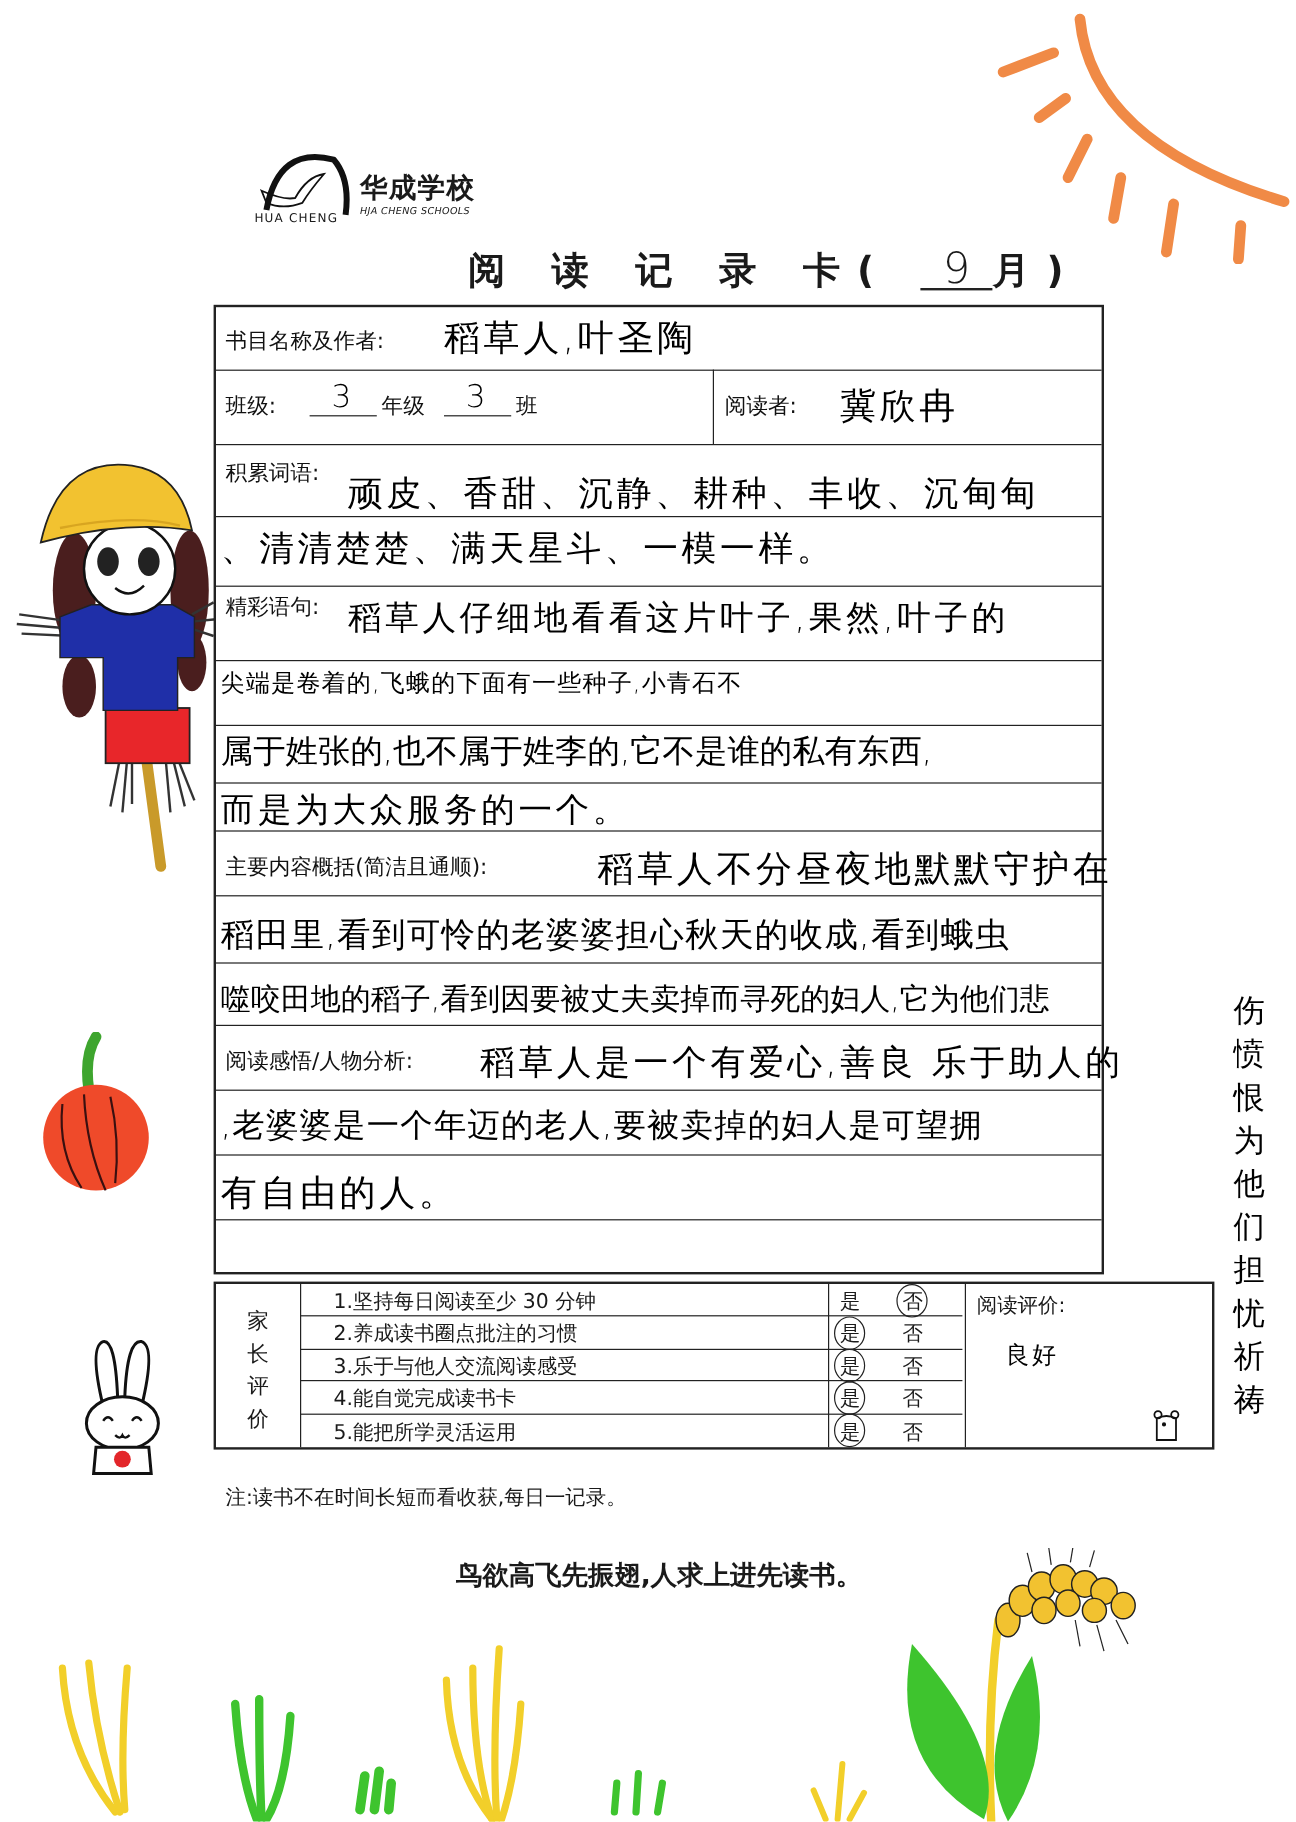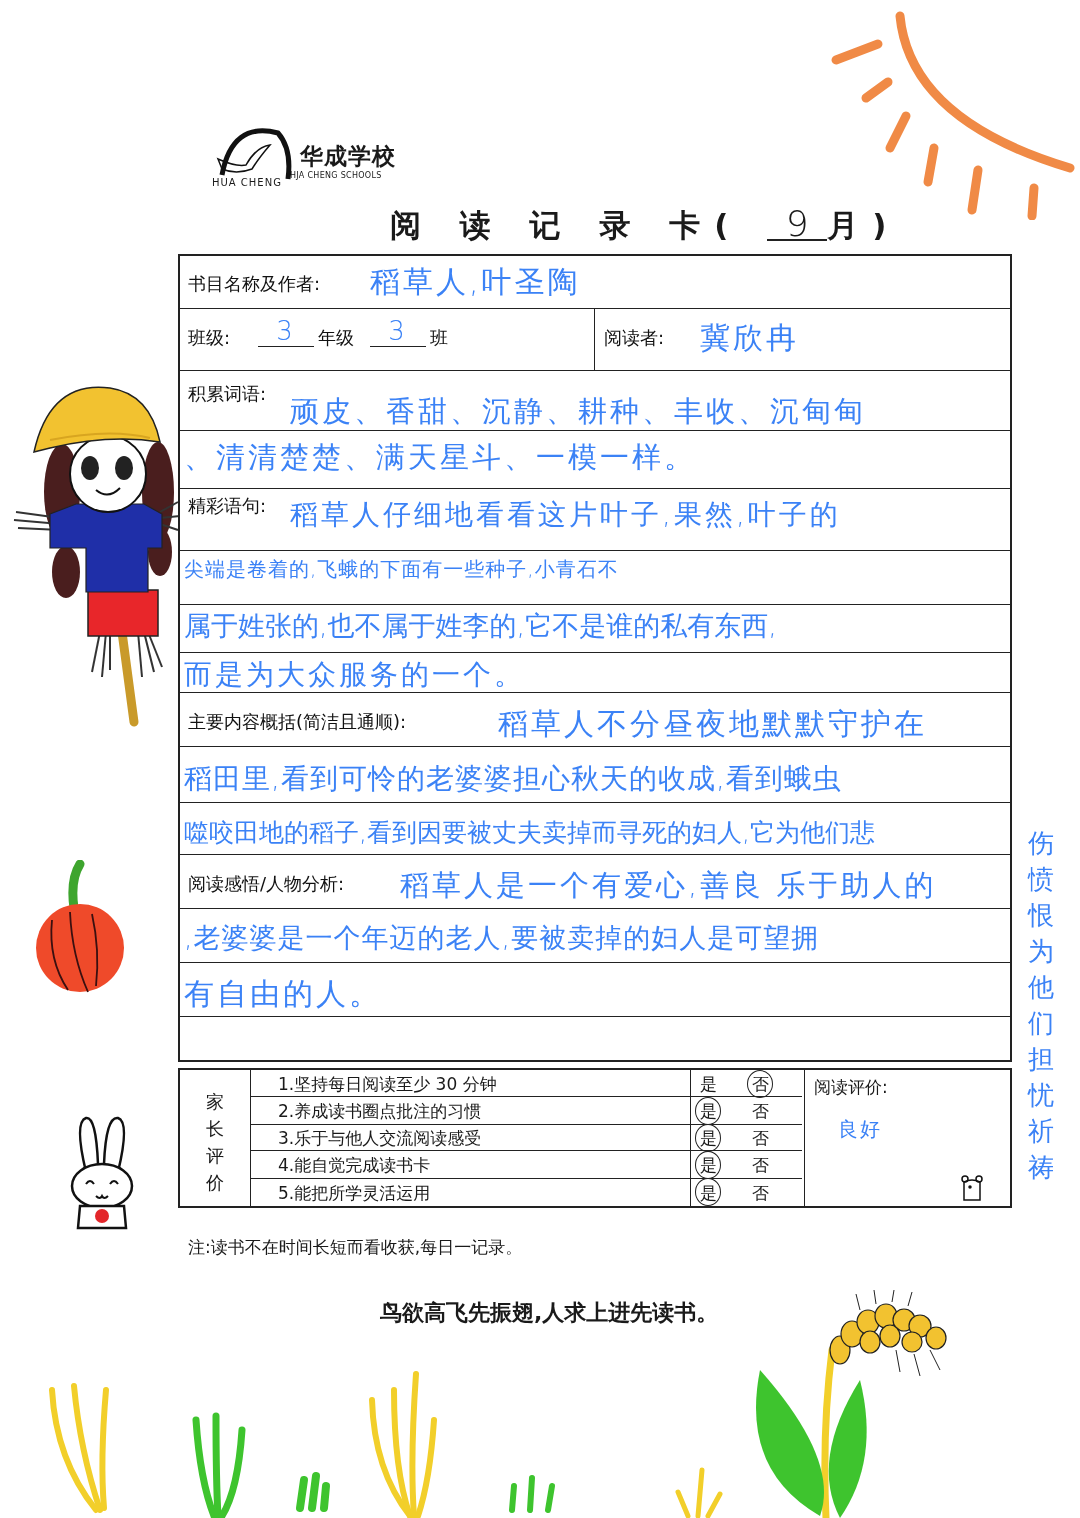--- a/index.html
+++ b/index.html
@@ -1,32 +1,32 @@
 <!DOCTYPE html>
 <html><head>
 <meta charset="utf-8">
 <style>
   html, body { margin: 0; padding: 0; background: #ffffff; }
   body { width: 1080px; height: 1518px; position: relative; overflow: hidden; font-family: "DejaVu Sans", sans-serif; color: #111; }
   .abs { position: absolute; }
-  .hand { font-family: "DejaVu Sans", sans-serif; font-weight: 300; color: #3b82f6; letter-spacing: 2px; }
+  .hand { font-family: "DejaVu Sans", sans-serif; font-weight: 300; color: #000000; letter-spacing: 2px; }
   .print { font-family: "DejaVu Sans", sans-serif; color: #1a1a1a; }
 
   
   #logo { left: 212px; top: 125px; width: 200px; height: 70px; }
   #logo .cn { position: absolute; left: 88px; top: 16px; font-size: 23px; font-weight: bold; letter-spacing: 1px; }
-  #logo .en { position: absolute; left: 78px; top: 46px; font-size: 8px; letter-spacing: 0.3px; }
+  #logo .en { position: absolute; left: 88px; top: 46px; font-size: 8px; letter-spacing: 0.3px; font-style: italic; }
   #logo .hc { position: absolute; left: 0px; top: 52px; font-size: 10px; letter-spacing: 1px; }
 
   
   #title { left: 390px; top: 205px; font-size: 31px; font-weight: bold; letter-spacing: 14px; white-space: nowrap; }
   #title .month-blank { display: inline-block; width: 60px; border-bottom: 2px solid #222; text-align: center; letter-spacing: 0; font-weight: 300; font-size: 36px; line-height: 30px; }
 
   
-  #form { left: 178px; top: 254px; width: 834px; height: 808px; border: 2px solid #222; box-sizing: border-box; }
+  #form { left: 178px; top: 254px; width: 742px; height: 808px; border: 2px solid #222; box-sizing: border-box; }
   .hline { position: absolute; left: 0; right: 0; height: 0; border-top: 1.6px solid #222; }
   .vline { position: absolute; top: 0; width: 0; border-left: 1.6px solid #222; }
   .label { position: absolute; font-size: 18px; white-space: nowrap; }
   .wrt { position: absolute; font-size: 30px; white-space: nowrap; font-weight: 300; letter-spacing: 3px; }
 
   
   #parent { left: 178px; top: 1068px; width: 834px; height: 140px; border: 2px solid #222; box-sizing: border-box; }
   #parent .ptext { position: absolute; font-size: 17px; white-space: nowrap; }
   #parent .yn { position: absolute; font-size: 17px; }
   .circle { position: absolute; width: 26px; height: 28px; border: 1.6px solid #222; border-radius: 50%; box-sizing: border-box; }

